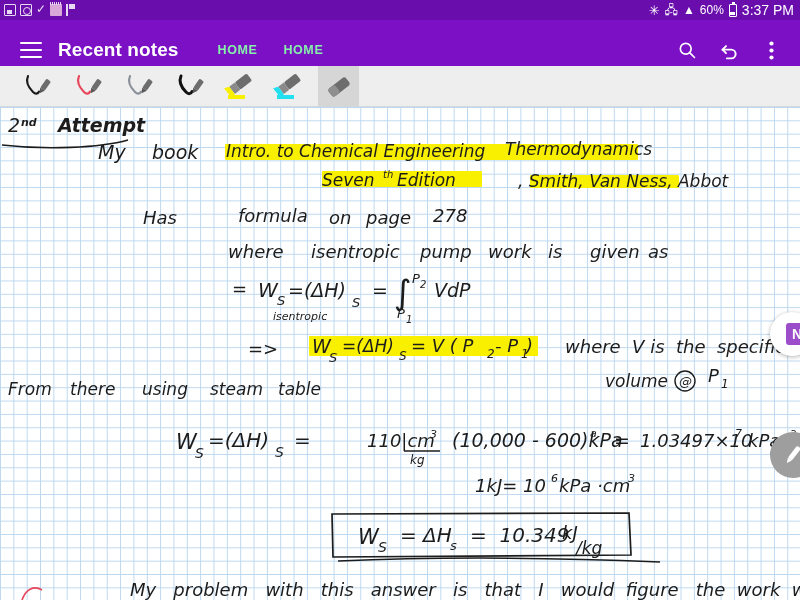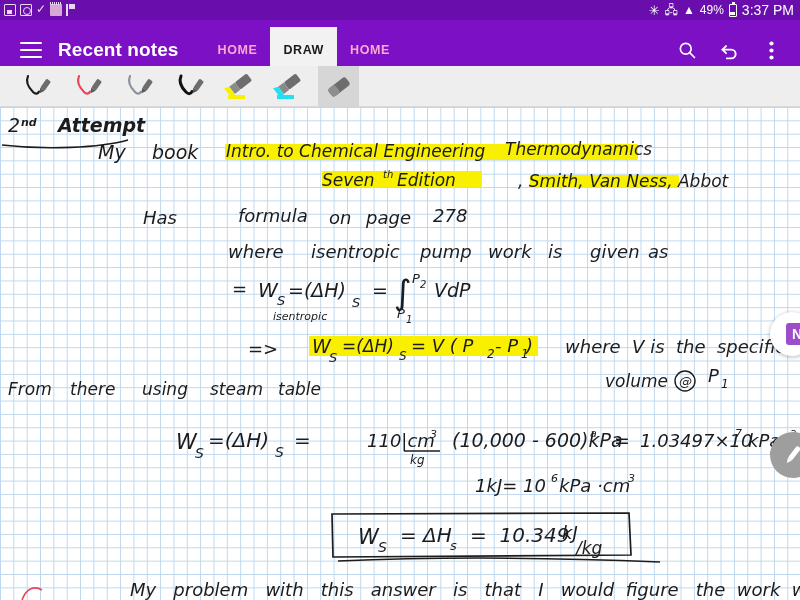--- a/index.html
+++ b/index.html
@@ -67,21 +67,21 @@
     width:22px;height:16px;margin-left:20px;margin-right:16px;
     display:flex;flex-direction:column;justify-content:space-between;cursor:pointer;
   }
   .hamburger span{ display:block;height:2px;background:#fff;border-radius:1px; }
   .app-title{
     color:#fff;font-size:19px;font-weight:bold;letter-spacing:.1px;margin-right:26px;white-space:nowrap;
   }
   .tabs{ display:flex; align-items:stretch; height:46px; }
   .tab{
     display:flex;align-items:center;justify-content:center;
-    padding:0 13px;color:#f9a8d4;font-size:12.5px;font-weight:bold;letter-spacing:.6px;cursor:pointer;
+    padding:0 13px;color:#86efac;font-size:12.5px;font-weight:bold;letter-spacing:.6px;cursor:pointer;
   }
   .tab.active{ background:#f2f2f2; color:#1a1a1a; }
   .appbar-actions{
     margin-left:auto;display:flex;align-items:center;gap:4px;padding-right:10px;
   }
   .abtn{
     width:38px;height:38px;display:flex;align-items:center;justify-content:center;
     color:#fff;cursor:pointer;
   }
   .abtn svg{ display:block; }
@@ -152,37 +152,36 @@
       <span class="sb-ic-box"></span>
       <span class="sb-ic-box2"></span>
       <span class="sb-ic-check">✓</span>
       <span class="sb-ic-note"></span>
       <span class="sb-ic-flag"></span>
     </div>
     <div class="sb-right">
       <span class="bt-glyph">✳</span>
       <span class="wifi-glyph">🖧</span>
       <span class="wifi-glyph">▲</span>
-      <span class="sb-pct">49%</span>
+      <span class="sb-pct">60%</span>
       <span class="batt"></span>
       <span class="sb-time">3:37 PM</span>
     </div>
   </div>
 
   <div class="appbar">
     <div class="hamburger">
       <span></span>
         <span></span>
         <span></span>
     </div>
     <div class="app-title">Recent notes</div>
 
     <div class="tabs">
       <div class="tab">HOME</div>
-      <div class="tab active">DRAW</div>
       <div class="tab">HOME</div>
     </div>
 
     <div class="appbar-actions">
       <div class="abtn">
         <svg width="20" height="20" viewBox="0 0 24 24" fill="none" stroke="#fff" stroke-width="2">
           <circle cx="10.5" cy="10.5" r="6.5"></circle>
             <line x1="15.5" y1="15.5" x2="21" y2="21" stroke-linecap="round"></line>
         </svg>
       </div>

